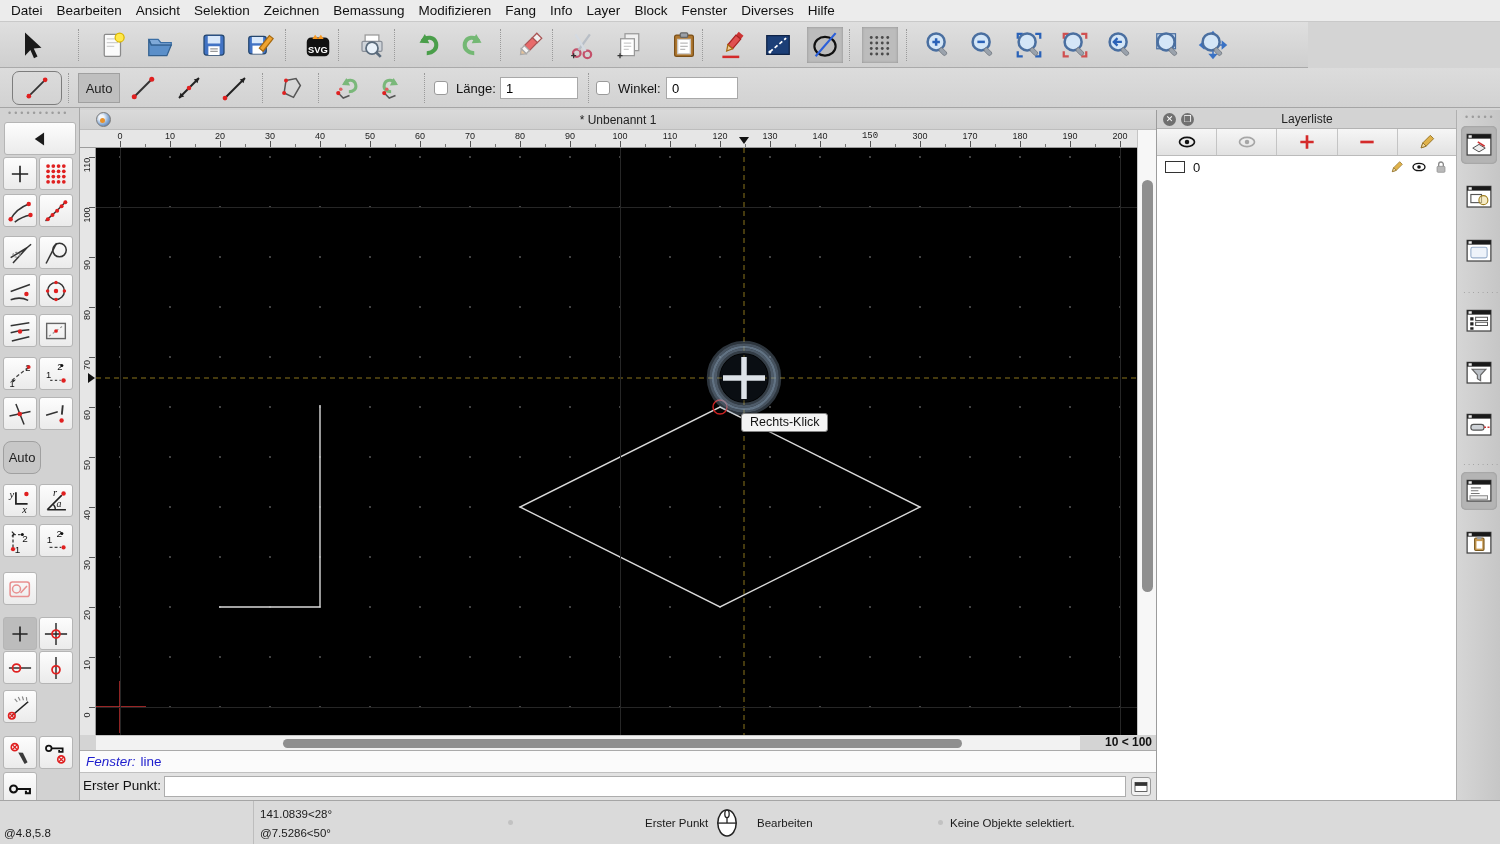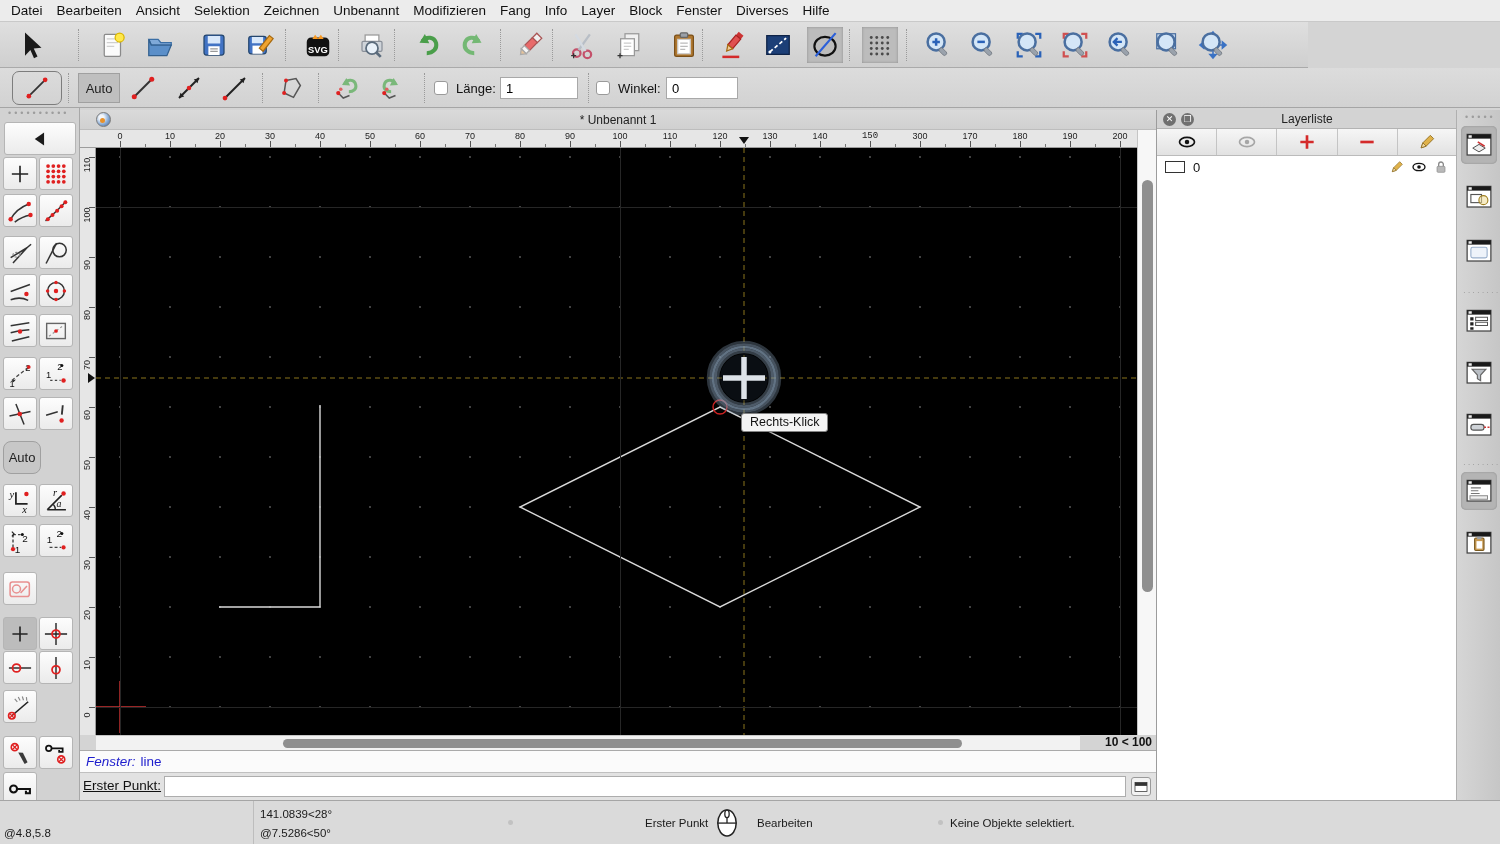--- a/index.html
+++ b/index.html
@@ -93,21 +93,21 @@
   #vscroll { position:absolute; left:1137px; top:130px; width:19px; height:605px; background:#f7f7f7;
     border-left:1px solid #c5c5c5; }
   #vthumb { position:absolute; left:4px; top:50px; width:11px; height:412px; border-radius:6px; background:#8f8f8f; }
 
   #cmd-history { position:absolute; left:80px; top:750px; width:1076px; height:22px; background:#fbfbfb;
     border-top:1px solid #aaa; font-size:13.5px; line-height:21px; padding-left:6px; }
   #cmd-history .klabel { color:#1d1dcd; font-style:italic; }
   #cmd-history .kval { color:#1d1dcd; margin-left:5px;margin-top:28px; }
   #cmd-prompt { position:absolute; left:80px; top:772px; width:1076px; height:28px; background:#e2e2e2;
     border-top:1px solid #c0c0c0; }
-  #cmd-prompt .plabel { position:absolute; left:3px; top:5px; font-size:13.5px; color:#111;text-decoration:underline; }
+  #cmd-prompt .plabel { position:absolute; left:3px; top:5px; font-size:13.5px; color:#111; }
   #prompt-input { position:absolute; left:84px; top:3px; width:962px; height:21px; border:1px solid #adadad;
     background:#fff; font-size:13px; padding:0 4px; font-family:"Liberation Sans",sans-serif; }
   #prompt-toggle { position:absolute; left:1051px; top:4px; width:20px; height:19px; background:#f2f2f2;
     border:1px solid #9a9a9a; border-radius:3px; display:flex; align-items:center; justify-content:center; padding:0; }
 
   
   #layer-panel { position:absolute; left:1156px; top:110px; width:300px; height:690px; background:#fff;
     border-left:1px solid #9c9c9c; }
   #layer-titlebar { position:absolute; left:0; top:0; width:300px; height:19px; background:#d3d3d3;
     border-bottom:1px solid #b3b3b3; font-size:12px; color:#222; text-align:center; line-height:18px; }
@@ -141,21 +141,21 @@
 </style>
 </head>
 <body>
 
 <div id="menubar">
     <span class="menu-item">Datei</span>
     <span class="menu-item">Bearbeiten</span>
     <span class="menu-item">Ansicht</span>
     <span class="menu-item">Selektion</span>
     <span class="menu-item">Zeichnen</span>
-    <span class="menu-item">Unbenannt</span>
+    <span class="menu-item">Bemassung</span>
     <span class="menu-item">Modifizieren</span>
     <span class="menu-item">Fang</span>
     <span class="menu-item">Info</span>
     <span class="menu-item">Layer</span>
     <span class="menu-item">Block</span>
     <span class="menu-item">Fenster</span>
     <span class="menu-item">Diverses</span>
     <span class="menu-item">Hilfe</span>
   </div>
 

